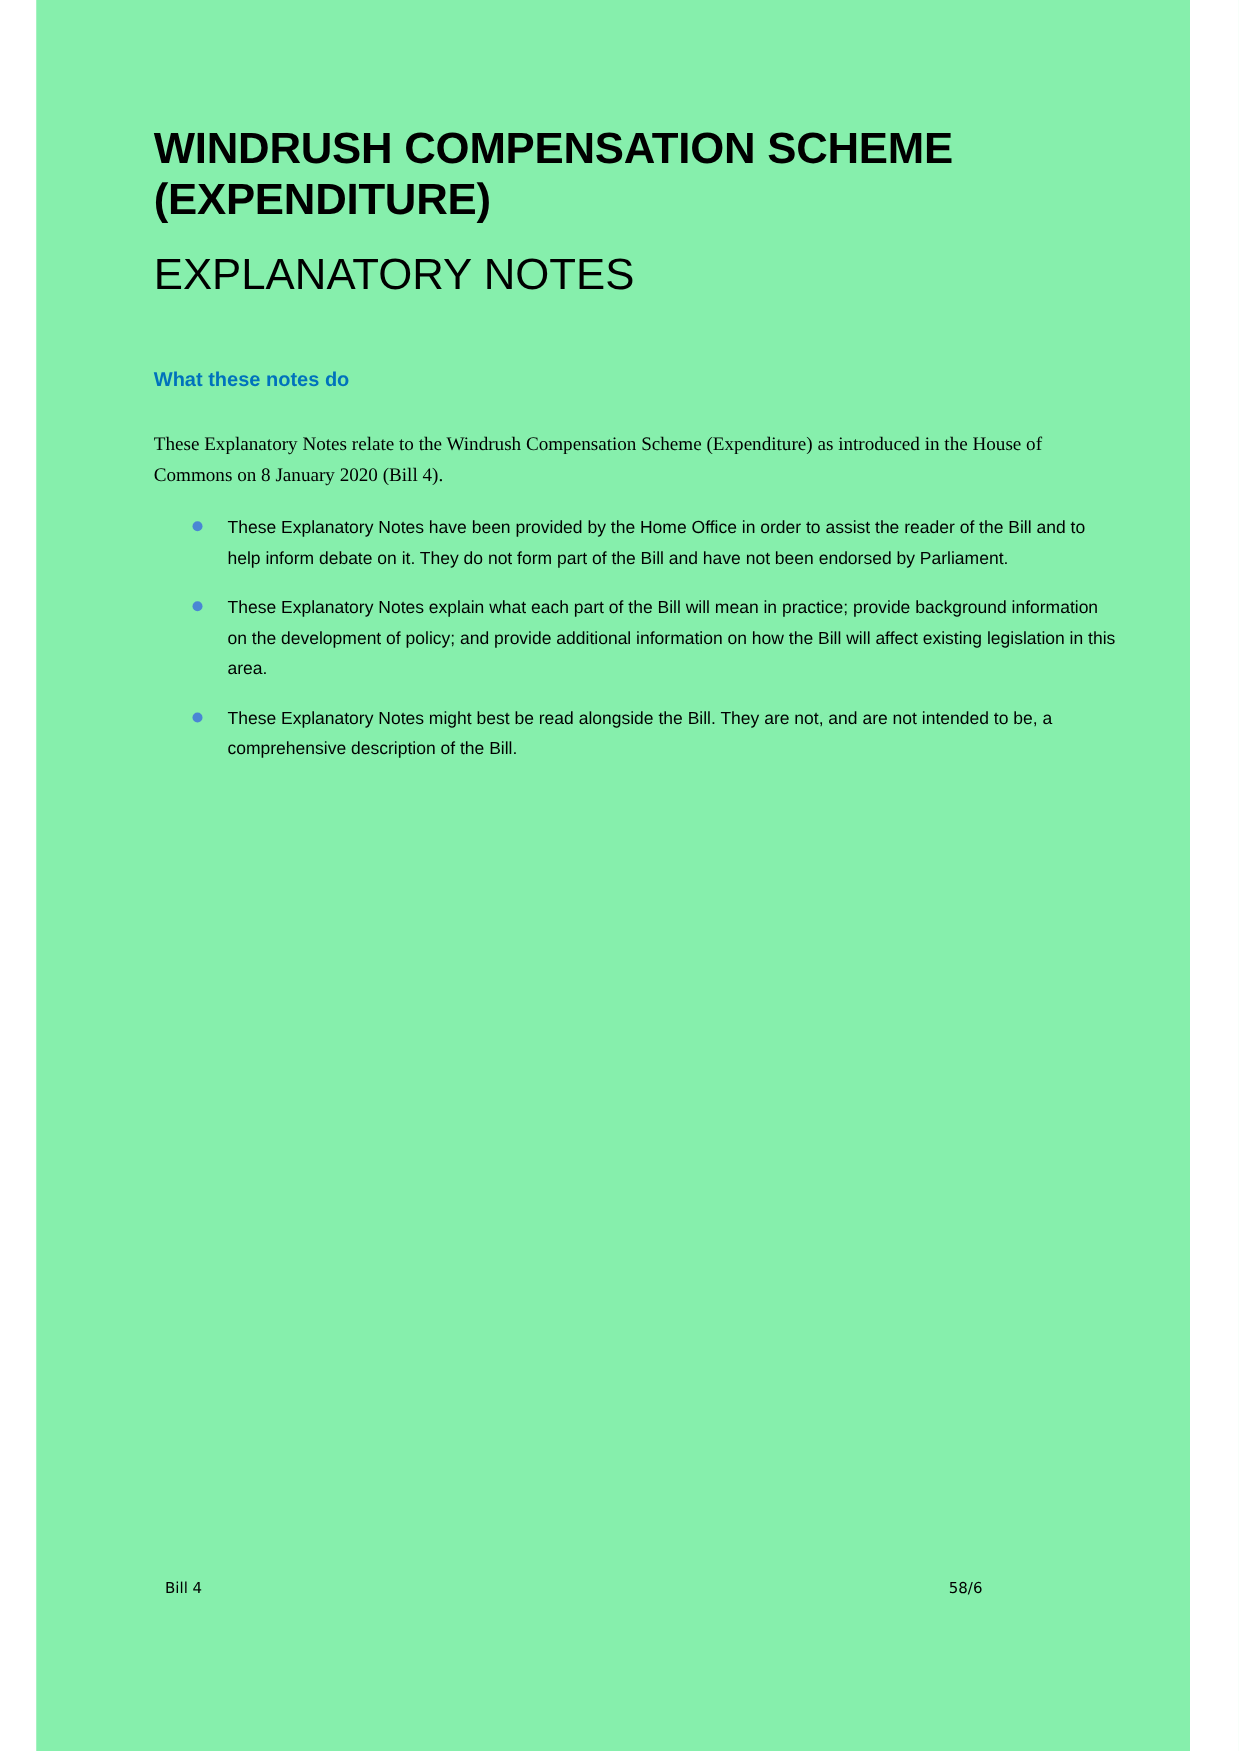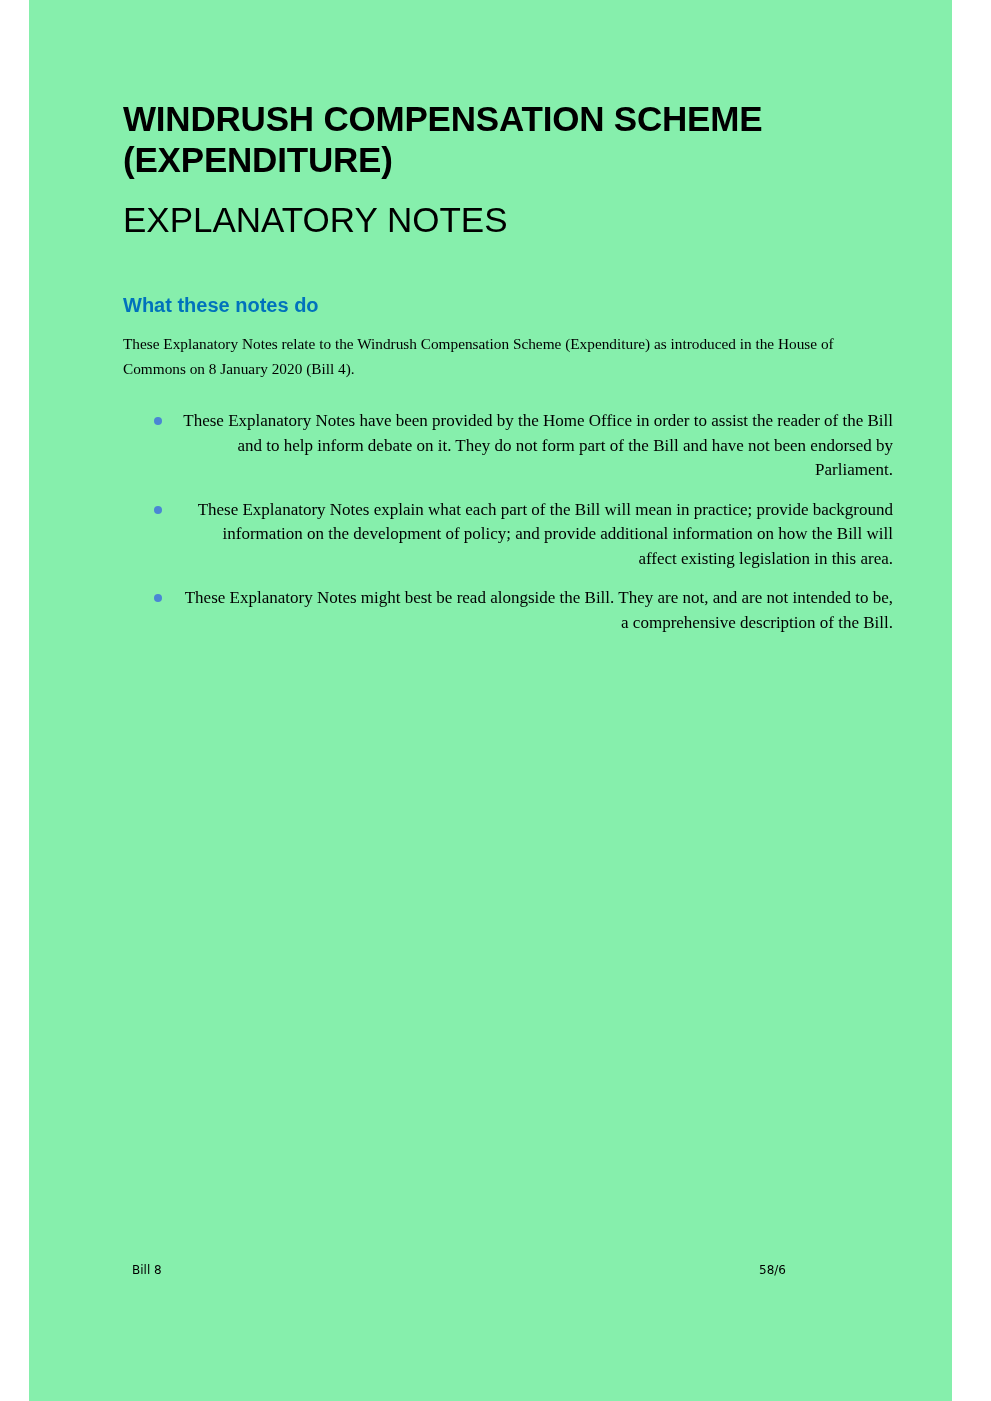--- a/index.html
+++ b/index.html
@@ -12,34 +12,34 @@
       letter-spacing: -0.2px;
     }
     .subtitle {
       position: absolute; left: 94px; top: 199px;
       font-family: Liberation Sans, sans-serif; font-weight: normal;
       font-size: 35px; line-height: 41px; color: #000; margin: 0;
     }
     .section-heading {
       position: absolute; left: 94px; top: 290px;
       font-family: "Liberation Sans", sans-serif; font-weight: bold;
-      font-size: 20px; line-height: 30px; color: #0072bc; margin: 0;
+      font-size: 16px; line-height: 30px; color: #0072bc; margin: 0;
     }
     .intro {
-      position: absolute; left: 94px; top: 332px; width: 770px;
+      position: absolute; left: 94px; top: 344px; width: 770px;
       font-family: "Liberation Serif", serif; font-size: 15.3px; line-height: 24.5px;
       color: #000; margin: 0;
     }
     .bullets {
       position: absolute; left: 94px; top: 409px; width: 770px;
       list-style: none; margin: 0; padding: 0;
     }
     .bullet-item {
       position: relative; padding-left: 59px; margin-bottom: 15px;
-      font-family: Liberation Serif, serif; font-size: 17px; line-height: 24.5px; color: #000; text-align: right;
+      font-family: Liberation Sans, sans-serif; font-size: 14px; line-height: 24.5px; color: #000;
     }
     .bullet-dot {
       position: absolute; left: 31px; top: 8px; width: 8px; height: 8px;
       border-radius: 50%; background: #4a86d4;
     }
     .footer-left {
       position: absolute; left: 103px; top: 1263px;
       font-family: "DejaVu Sans", sans-serif; font-size: 12px; color: #000;
     }
     .footer-right {
@@ -62,15 +62,15 @@
     </li>
     <li class="bullet-item">
       <span class="bullet-dot"></span>
       <span>These Explanatory Notes explain what each part of the Bill will mean in practice; provide background information on the development of policy; and provide additional information on how the Bill will affect existing legislation in this area.</span>
     </li>
     <li class="bullet-item">
       <span class="bullet-dot"></span>
       <span>These Explanatory Notes might best be read alongside the Bill. They are not, and are not intended to be, a comprehensive description of the Bill.</span>
     </li>
   </ul>
-  <div class="footer-left">Bill 8</div>
+  <div class="footer-left">Bill 4</div>
   <div class="footer-right">58/6</div>
 </div>
 
 </body></html>

